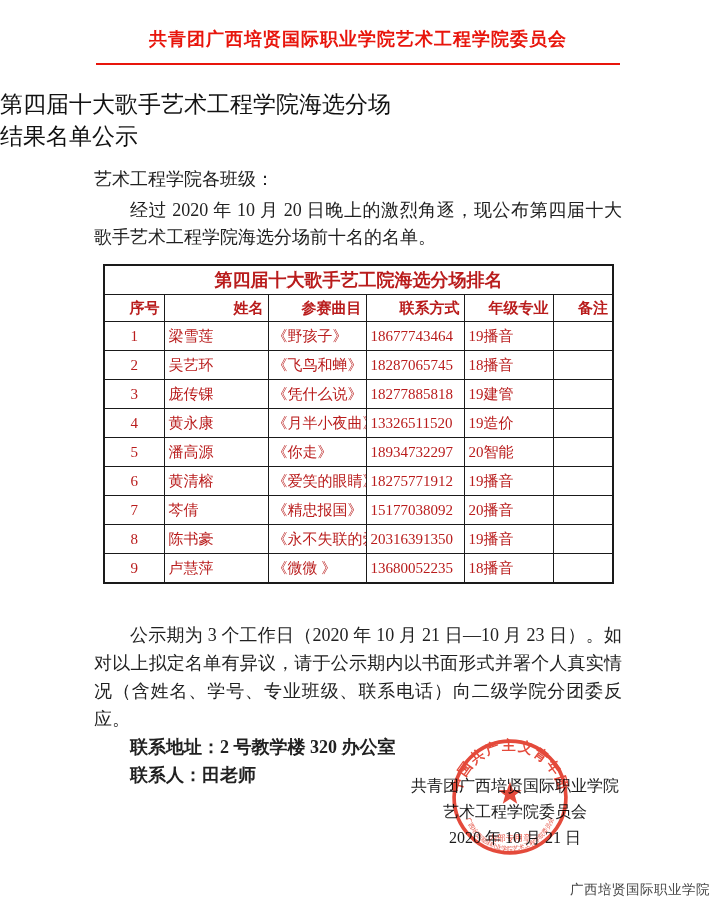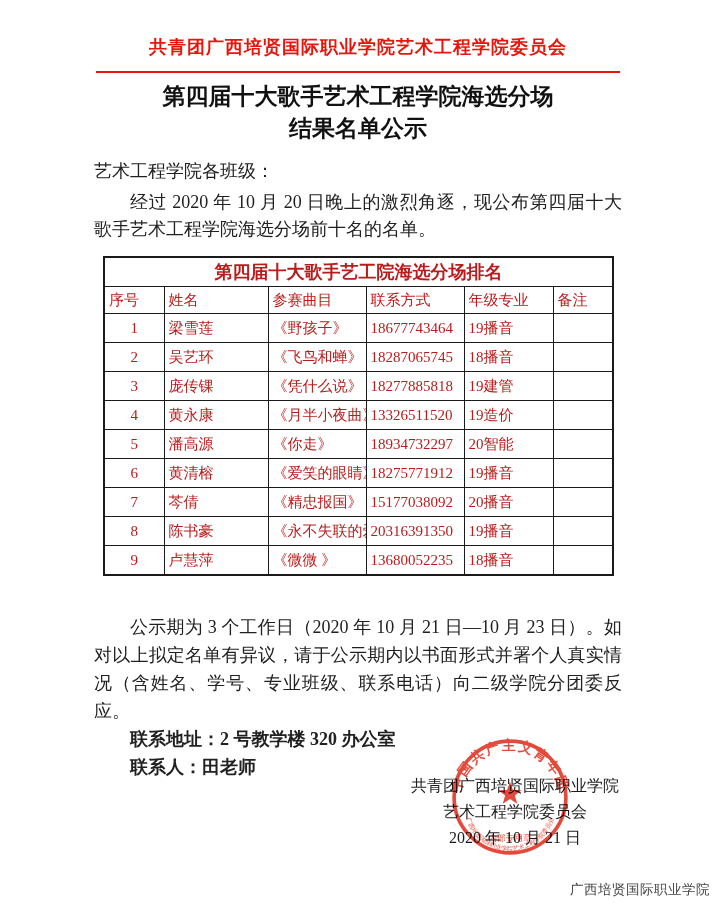--- a/index.html
+++ b/index.html
@@ -5,40 +5,39 @@
   html,body{margin:0;padding:0;background:#ffffff;}
   .page{
     position:relative;
     width:716px;height:913px;
     background:#ffffff;
     overflow:hidden;
     font-family:"Liberation Serif","DejaVu Serif",serif;
     color:#1c1c1c;
   }
   .org-header{
-    padding-top:36px;
+    padding-top:28px;
     text-align:center;
     color:#e8150c;
     font-size:18px;
     line-height:22px;
     font-weight:bold;
     letter-spacing:1px;
   }
   .red-rule{
     width:524px;
     margin:13px auto 0 auto;
     border:none;
     border-top:2px solid #e8150c;
   }
   .doc-title{
-    margin-top:8px;
-    text-align:center;
+    margin-top:24px;
     font-size:23px;
     line-height:32px;
-    font-weight:bold;
+    font-weight:normal;
     color:#111;
   }
   .body-text{margin:0 94px;font-size:18px;color:#212121;}
   .salutation{margin-top:13px;line-height:26px;}
   .intro{margin:5px 0 0 0;text-indent:2em;line-height:27px;text-align:justify;}
   table.results{
     margin:13px 0 0 103px;
     width:509px;
     border-collapse:collapse;
     border:2px solid #1a1a1a;
@@ -53,22 +52,22 @@
     white-space:nowrap;
   }
   .tbl-title td{
     height:28px;
     text-align:center;
     font-weight:bold;
     font-size:18px;
   }
   .tbl-head th{
     height:26px;
-    text-align:left;
-    font-weight:normal;
+    text-align:right;
+    font-weight:bold;
     font-size:15px;
   }
   .tbl-row td{height:28px;}
   .c-no{text-align:center;}
   .c-name,.c-song,.c-phone,.c-major{text-align:left;}
   .closing{margin-top:37px;}
   .notice{margin:0;text-indent:2em;line-height:28px;text-align:justify;}
   .addr,.contact{margin:0;text-indent:2em;line-height:28px;font-weight:bold;}
   .signature{
     position:absolute;

